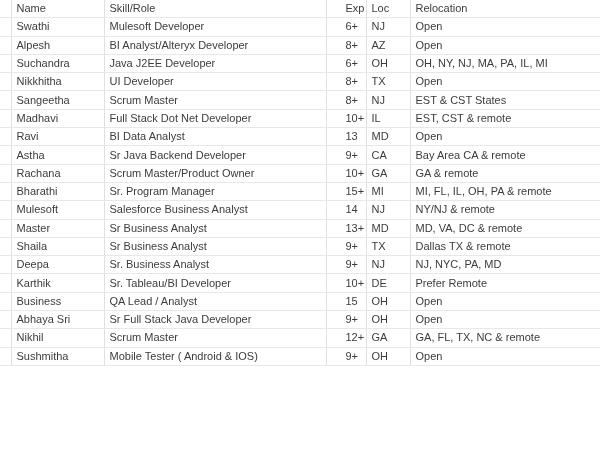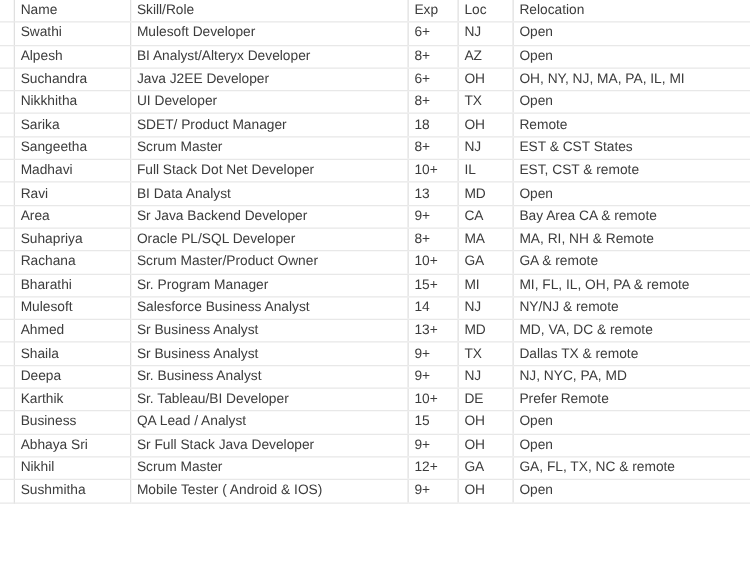--- a/index.html
+++ b/index.html
@@ -68,21 +68,21 @@
   #candidate-table td.cell-name,
   #candidate-table th.cell-name {
     padding-left: 5px;
   }
   #candidate-table td.cell-skill,
   #candidate-table th.cell-skill {
     padding-left: 5px;
   }
   #candidate-table td.cell-exp,
   #candidate-table th.cell-exp {
-    padding-left: 5px;
+    padding-left: 19px;
   }
   #candidate-table td.cell-loc,
   #candidate-table th.cell-loc {
     padding-left: 5px;
     margin-top: 36px;
   }
   #candidate-table td.cell-reloc,
   #candidate-table th.cell-reloc {
     padding-left: 5px;
   }
@@ -141,28 +141,20 @@
       <tr>
         <td class="gutter"></td>
         <td class="cell-name">Nikkhitha</td>
         <td class="cell-skill vsep">UI Developer</td>
         <td class="cell-exp vsep">8+</td>
         <td class="cell-loc vsep">TX</td>
         <td class="cell-reloc vsep">Open</td>
       </tr>
       <tr>
         <td class="gutter"></td>
-        <td class="cell-name">Sarika</td>
-        <td class="cell-skill vsep">SDET/ Product Manager</td>
-        <td class="cell-exp vsep">18</td>
-        <td class="cell-loc vsep">OH</td>
-        <td class="cell-reloc vsep">Remote</td>
-      </tr>
-      <tr>
-        <td class="gutter"></td>
         <td class="cell-name">Sangeetha</td>
         <td class="cell-skill vsep">Scrum Master</td>
         <td class="cell-exp vsep">8+</td>
         <td class="cell-loc vsep">NJ</td>
         <td class="cell-reloc vsep">EST &amp; CST States</td>
       </tr>
       <tr>
         <td class="gutter"></td>
         <td class="cell-name">Madhavi</td>
         <td class="cell-skill vsep">Full Stack Dot Net Developer</td>
@@ -173,33 +165,25 @@
       <tr>
         <td class="gutter"></td>
         <td class="cell-name">Ravi</td>
         <td class="cell-skill vsep">BI Data Analyst</td>
         <td class="cell-exp vsep">13</td>
         <td class="cell-loc vsep">MD</td>
         <td class="cell-reloc vsep">Open</td>
       </tr>
       <tr>
         <td class="gutter"></td>
-        <td class="cell-name">Area</td>
+        <td class="cell-name">Astha</td>
         <td class="cell-skill vsep">Sr Java Backend Developer</td>
         <td class="cell-exp vsep">9+</td>
         <td class="cell-loc vsep">CA</td>
         <td class="cell-reloc vsep">Bay Area CA &amp; remote</td>
-      </tr>
-      <tr>
-        <td class="gutter"></td>
-        <td class="cell-name">Suhapriya</td>
-        <td class="cell-skill vsep">Oracle PL/SQL Developer</td>
-        <td class="cell-exp vsep">8+</td>
-        <td class="cell-loc vsep">MA</td>
-        <td class="cell-reloc vsep">MA, RI, NH &amp; Remote</td>
       </tr>
       <tr>
         <td class="gutter"></td>
         <td class="cell-name">Rachana</td>
         <td class="cell-skill vsep">Scrum Master/Product Owner</td>
         <td class="cell-exp vsep">10+</td>
         <td class="cell-loc vsep">GA</td>
         <td class="cell-reloc vsep">GA &amp; remote</td>
       </tr>
       <tr>
@@ -213,21 +197,21 @@
       <tr>
         <td class="gutter"></td>
         <td class="cell-name">Mulesoft</td>
         <td class="cell-skill vsep">Salesforce Business Analyst</td>
         <td class="cell-exp vsep">14</td>
         <td class="cell-loc vsep">NJ</td>
         <td class="cell-reloc vsep">NY/NJ &amp; remote</td>
       </tr>
       <tr>
         <td class="gutter"></td>
-        <td class="cell-name">Ahmed</td>
+        <td class="cell-name">Master</td>
         <td class="cell-skill vsep">Sr Business Analyst</td>
         <td class="cell-exp vsep">13+</td>
         <td class="cell-loc vsep">MD</td>
         <td class="cell-reloc vsep">MD, VA, DC &amp; remote</td>
       </tr>
       <tr>
         <td class="gutter"></td>
         <td class="cell-name">Shaila</td>
         <td class="cell-skill vsep">Sr Business Analyst</td>
         <td class="cell-exp vsep">9+</td>

